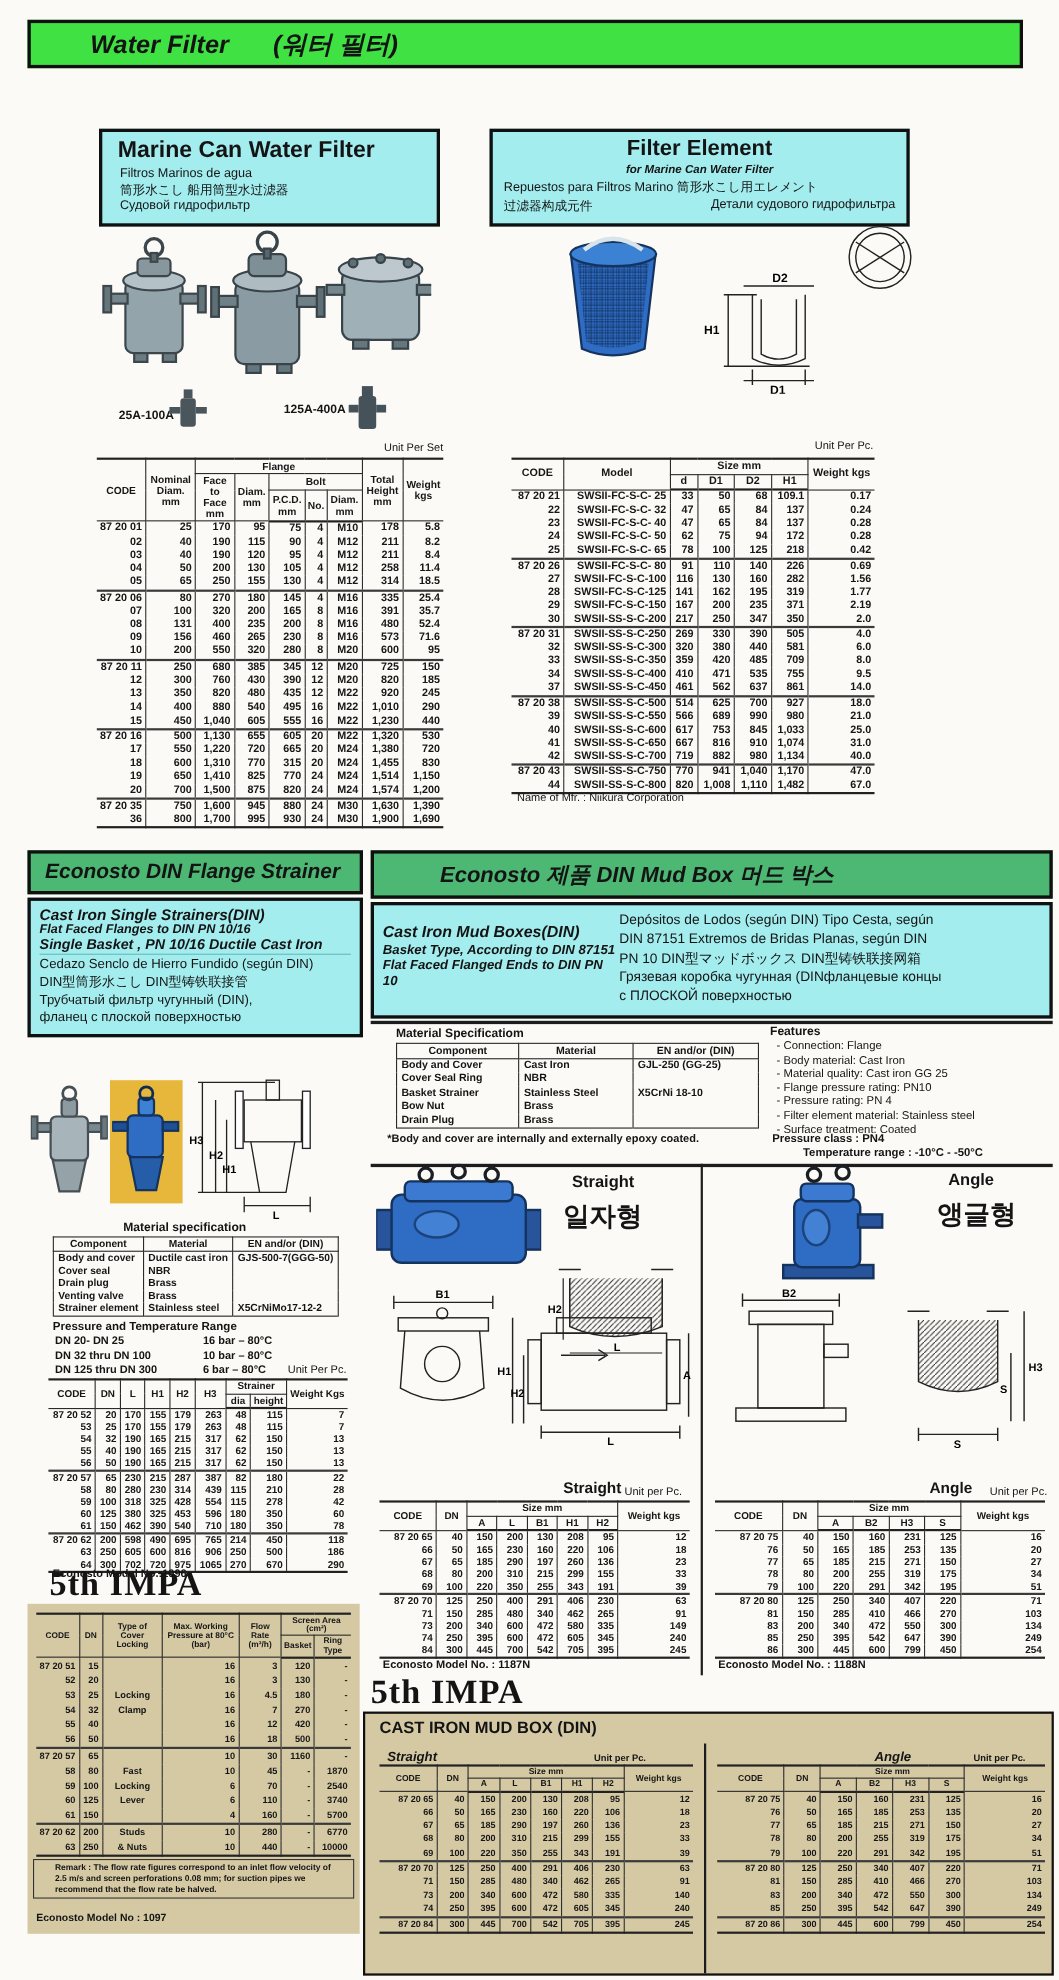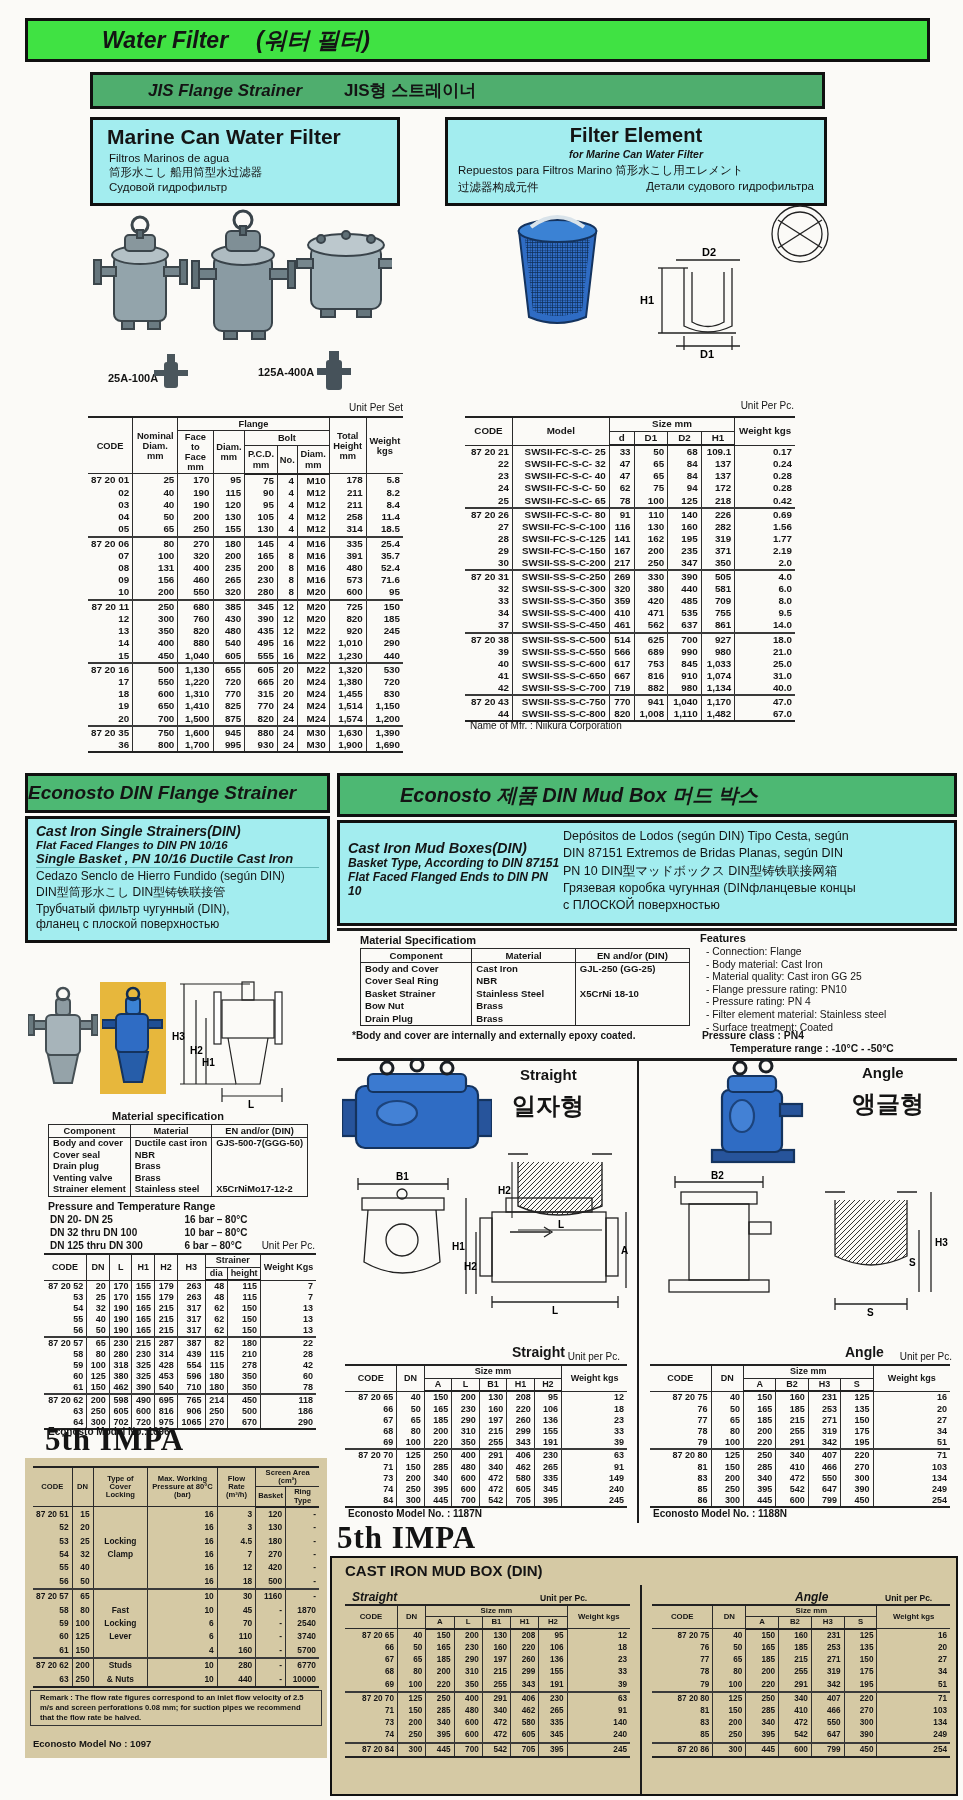--- a/index.html
+++ b/index.html
@@ -1,37 +1,37 @@
 <!DOCTYPE html>
 <html><head>
 <meta charset="utf-8">
 <style>
   html,body{margin:0;padding:0;background:#e8e8e8;}
   .page{position:relative;width:963px;height:1800px;background:#fbfaf7;overflow:hidden;
         font-family:"Liberation Sans",sans-serif;color:#141414;}
   .abs{position:absolute;box-sizing:border-box;}
   
   .title-bar{left:25px;top:18px;width:905px;height:44px;background:#40e243;border:3px solid #101010;
-             display:flex;align-items:center;gap:28px;padding-left:74px;
+             display:flex;align-items:center;gap:40px;padding-left:54px;
              font-size:23px;font-weight:bold;font-style:italic;}
   .jis-bar{left:90px;top:72px;width:735px;height:37px;background:#4fae6e;border:3px solid #101010;
            display:flex;align-items:center;gap:42px;padding-left:55px;font-size:17px;font-weight:bold;}
   .jis-bar .en{font-style:italic;}
   .cyanbox{background:#a3edef;border:3px solid #101010;padding:4px 10px;}
   .box1{left:90px;top:117px;width:310px;height:89px;}
   .box1 .bt{font-size:21px;font-weight:bold;margin:1px 0 3px 4px;}
   .box1 .ln div{font-size:11.5px;margin:1px 0 0 6px;}
   .box2{left:445px;top:117px;width:382px;height:89px;}
   .box2 .bt{font-size:20px;font-weight:bold;text-align:center;margin-top:0px;}
   .box2 .bs{font-size:10.5px;font-weight:bold;font-style:italic;text-align:center;margin:1px 0 3px;}
   .box2 .l1{font-size:11.5px;}
   .box2 .l2{font-size:11.5px;display:flex;justify-content:space-between;margin-top:2px;}
   .greenhdr{background:#4db873;border:3px solid #101010;display:flex;align-items:center;
             font-weight:bold;font-style:italic;}
-  .ghdr-l{left:25px;top:773px;width:305px;height:40px;font-size:19px;padding-left:0;}
+  .ghdr-l{left:25px;top:773px;width:305px;height:40px;font-size:19px;padding-left:13px;}
   .ghdr-r{left:337px;top:773px;width:620px;height:44px;font-size:20px;padding-left:60px;}
   .ecyan{background:#a3edef;border:3px solid #101010;}
   .ebox-l{left:25px;top:816px;width:305px;height:127px;padding:4px 8px;}
   .ebox-l .b div{font-weight:bold;font-style:italic;}
   .ebox-l .b div:nth-child(1){font-size:14px;}
   .ebox-l .b div:nth-child(2){font-size:11.5px;}
   .ebox-l .b div:nth-child(3){font-size:13px;border-bottom:1px solid #6bb;padding-bottom:1px;}
   .ebox-l .n div{font-size:12px;margin-top:1px;}
   .ebox-r{left:337px;top:820px;width:620px;height:106px;display:flex;padding:5px 8px;}
   .ebox-r .b{width:215px;padding-top:12px;}
@@ -86,24 +86,20 @@
   svg text{font-family:"Liberation Sans",sans-serif;font-weight:bold;}
 </style>
 </head>
 <body>
 
 <div class="page">
 
   <div class="abs title-bar">
     <span>Water Filter</span>
     <span>(워터 필터)</span>
-  </div>
-  <div class="abs jis-bar">
-    <span class="en">JIS Flange Strainer</span>
-    <span>JIS형 스트레이너</span>
   </div>
 
   <div class="abs cyanbox box1">
     <div class="bt">Marine Can Water Filter</div>
     <div class="ln">
         <div>Filtros Marinos de agua</div>
         <div>筒形水こし 船用筒型水过滤器</div>
         <div>Судовой гидрофильтр</div>
       </div>
   </div>
@@ -1513,21 +1509,21 @@
             <td>250</td>
             <td>&amp; Nuts</td>
             <td>10</td>
             <td>440</td>
             <td>-</td>
             <td>10000</td>
           </tr>
         </tbody>
       </table>
     </div>
-  <div class="abs" style="left:30px;top:1690px;width:292px;border:1.5px solid #333;padding:2px 9px;font-size:7.7px;line-height:1.3;font-weight:bold">Remark : The flow rate figures correspond to an inlet flow velocity of 2.5 m/s and screen perforations 0.08 mm; for suction pipes we recommend that the flow rate be halved.</div>
+  <div class="abs" style="left:30px;top:1690px;width:292px;border:1.5px solid #333;padding:2px 19px;font-size:7.7px;line-height:1.3;font-weight:bold">Remark : The flow rate figures correspond to an inlet flow velocity of 2.5 m/s and screen perforations 0.08 mm; for suction pipes we recommend that the flow rate be halved.</div>
   <div class="abs t" style="left:33px;top:1738px;font-size:9.5px;font-weight:bold">Econosto Model No : 1097</div>
 
   <div class="abs imp" style="left:337px;top:1520px">5th IMPA</div>
   <div class="abs tan" style="left:330px;top:1556px;width:628px;height:240px;border:2.5px solid #101010"></div>
   <div class="abs t" style="left:345px;top:1562px;font-size:15px;font-weight:800">CAST IRON MUD BOX (DIN)</div>
   <div class="abs vline" style="left:640px;top:1585px;width:2px;height:209px"></div>
   <div class="abs lbl" style="left:352px;top:1590px;font-size:12px;font-style:italic">Straight</div>
   <div class="abs" style="left:540px;top:1593px;font-size:8.5px;font-weight:bold">Unit per Pc.</div>
   <div class="abs dt t-bstr" style="left:345px;top:1604px;width:285px">
       <table>

